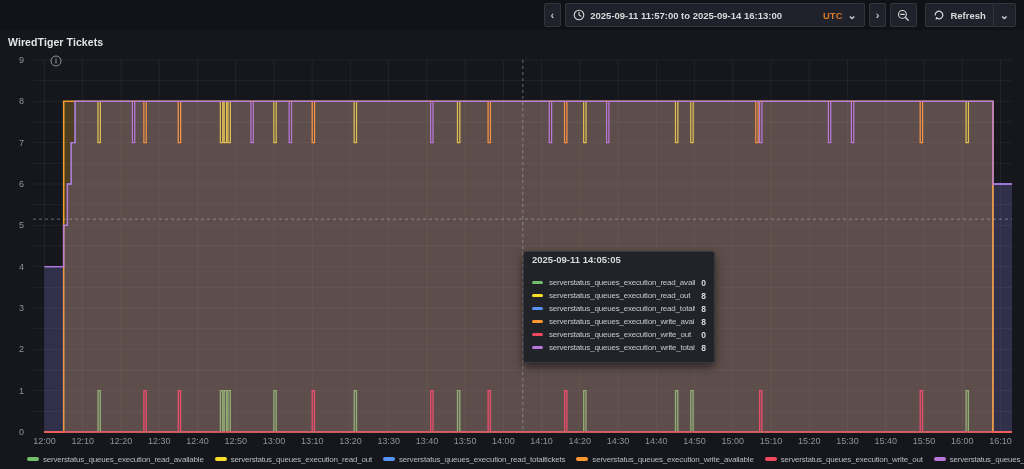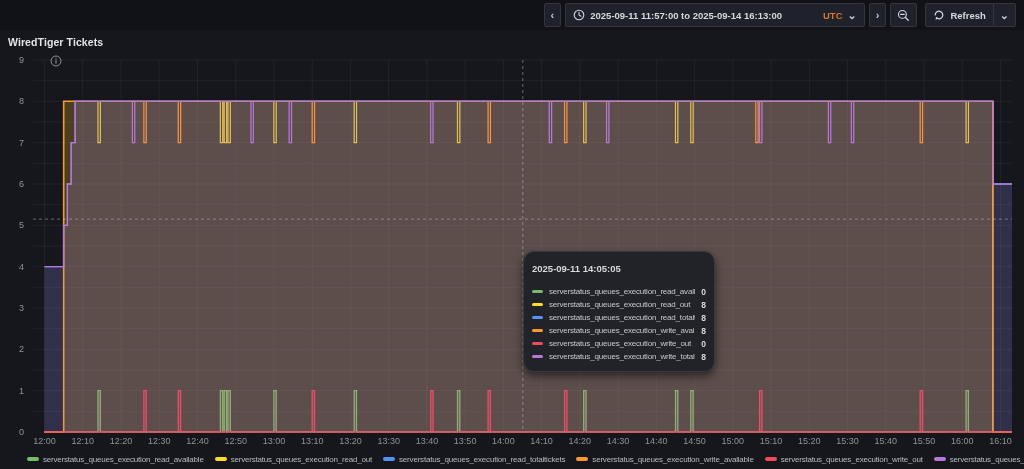--- a/index.html
+++ b/index.html
@@ -30,22 +30,22 @@
 
   
   .legend { position:absolute; left:0; right:0; bottom:2px; height:16px; display:flex;
     align-items:center; padding-left:27px; gap:11px; overflow:hidden; white-space:nowrap; }
   .legend-item { display:flex; align-items:center; gap:4px; cursor:pointer; }
   .legend-swatch { width:12px; height:4px; border-radius:2px; flex:none; }
   .legend-label { font-size:8px; letter-spacing:-0.2px; color:#b9bbc2; }
 
   
   .tooltip { position:absolute; left:523px; top:221px; width:192px; background:#212329;
-    border:1px solid #37393f; border-radius:11px; box-shadow:0 4px 10px rgba(0,0,0,.55);
-    padding:11px 8px 8px 8px; z-index:5; }
+    border:1px solid #37393f; border-radius:3px; box-shadow:0 4px 10px rgba(0,0,0,.55);
+    padding:2px 8px 8px 8px; z-index:5; }
   .tooltip-header { font-size:9.5px; font-weight:700; color:#d8d9da; padding-bottom:7px;
     margin-bottom:4px; }
   .tooltip-row { display:flex; align-items:center; gap:6px; height:13px; }
   .tt-swatch { width:11px; height:3px; border-radius:2px; flex:none; }
   .tt-name { flex:1; font-size:8px; letter-spacing:-0.2px; color:#c7c8cc; overflow:hidden; }
   .tt-value { font-size:8.5px; font-weight:700; color:#d8d9da; }
 </style>
 </head>
 <body>
 

